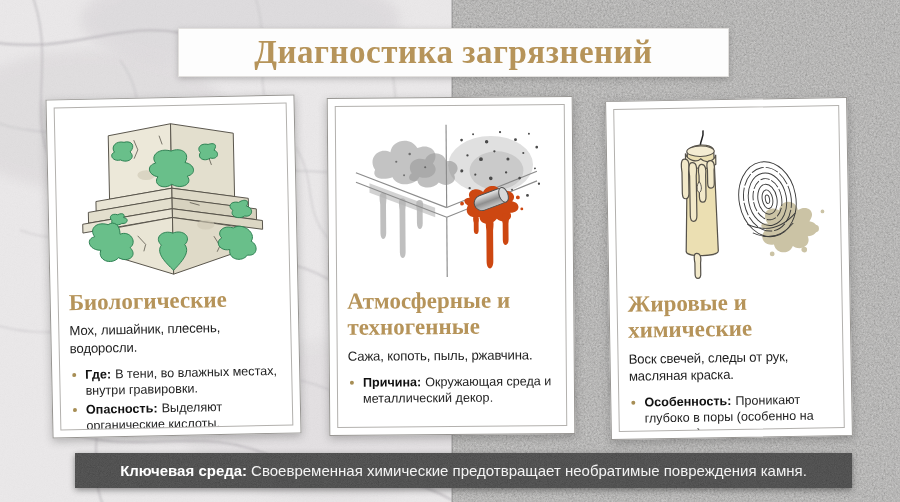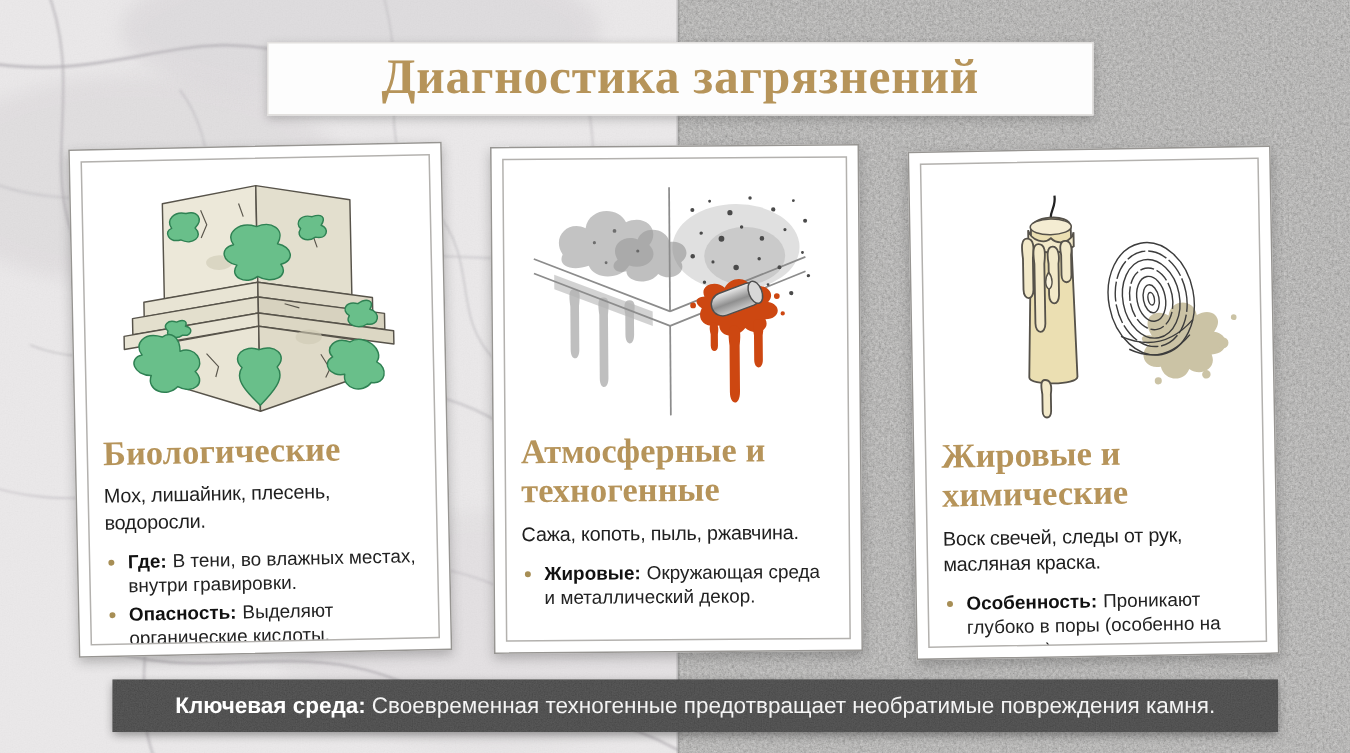--- a/index.html
+++ b/index.html
@@ -222,21 +222,21 @@
             <rect x="132" y="84" width="36" height="16" rx="8" fill="url(#metal)" stroke="#4f4f4f" stroke-width="1"></rect>
             <ellipse cx="164" cy="92" rx="4.5" ry="8" fill="#d8d8d8" stroke="#4f4f4f" stroke-width="1"></ellipse>
           </g>
         </svg>
       </div>
       <h2>Атмосферные и техногенные</h2>
       <p class="subtitle">Сажа, копоть, пыль, ржавчина.</p>
       <ul class="bullets">
         <li>
           <span class="dot"></span>
-          <span><span class="bl">Жировые:</span><span>Окружающая среда и металлический декор.</span></span>
+          <span><span class="bl">Причина:</span><span>Окружающая среда и металлический декор.</span></span>
         </li>
       </ul>
     </div>
   </div>
 
   <div class="card card-3">
     <div class="card-inner">
       <div class="illus">
         <svg width="216" height="172" viewBox="0 0 216 176">
           <g fill="#c6bd9c" opacity=".9">
@@ -282,17 +282,17 @@
         </li>
       </ul>
     </div>
   </div>
 
   <div class="footer-bar">
     <svg width="777" height="35">
       <rect width="777" height="35" filter="url(#gr2)" opacity="0.18"></rect>
     </svg>
     <div class="footer-text">
-      <span class="bl">Ключевая среда:</span><span>Своевременная техногенные предотвращает необратимые повреждения камня.</span>
+      <span class="bl">Ключевая среда:</span><span>Своевременная химические предотвращает необратимые повреждения камня.</span>
     </div>
   </div>
 
 </div>
 
 </body></html>

